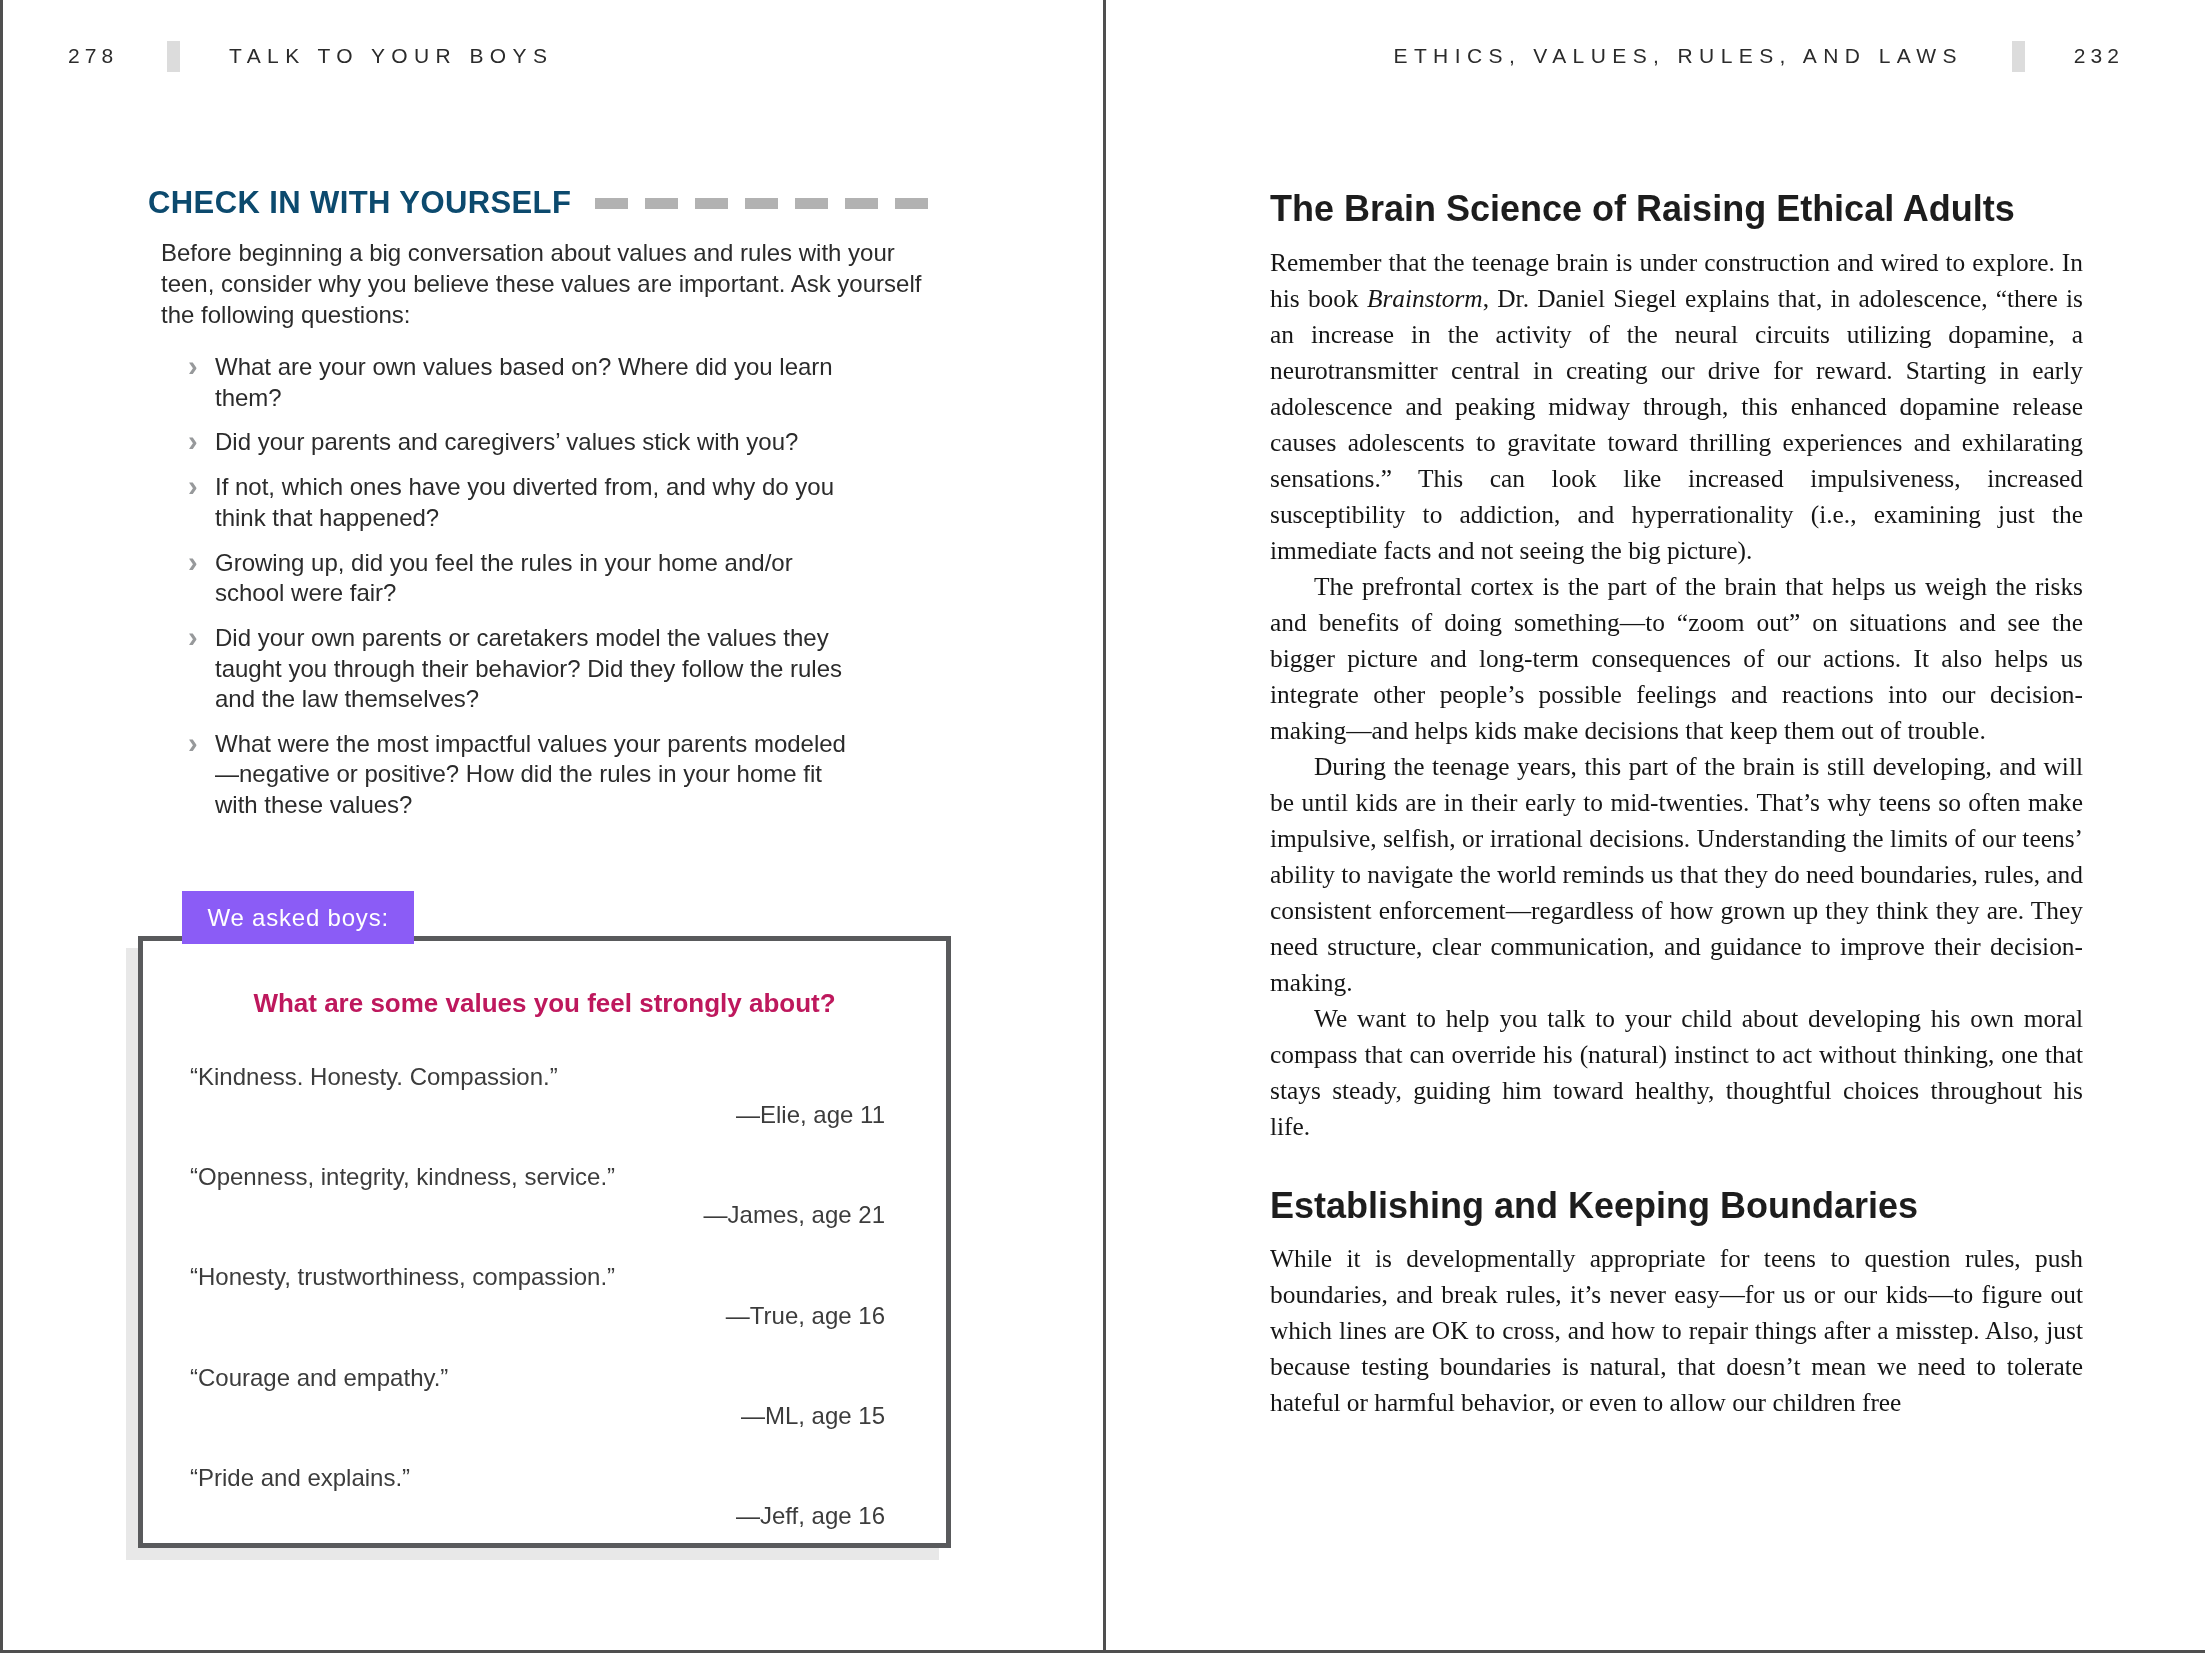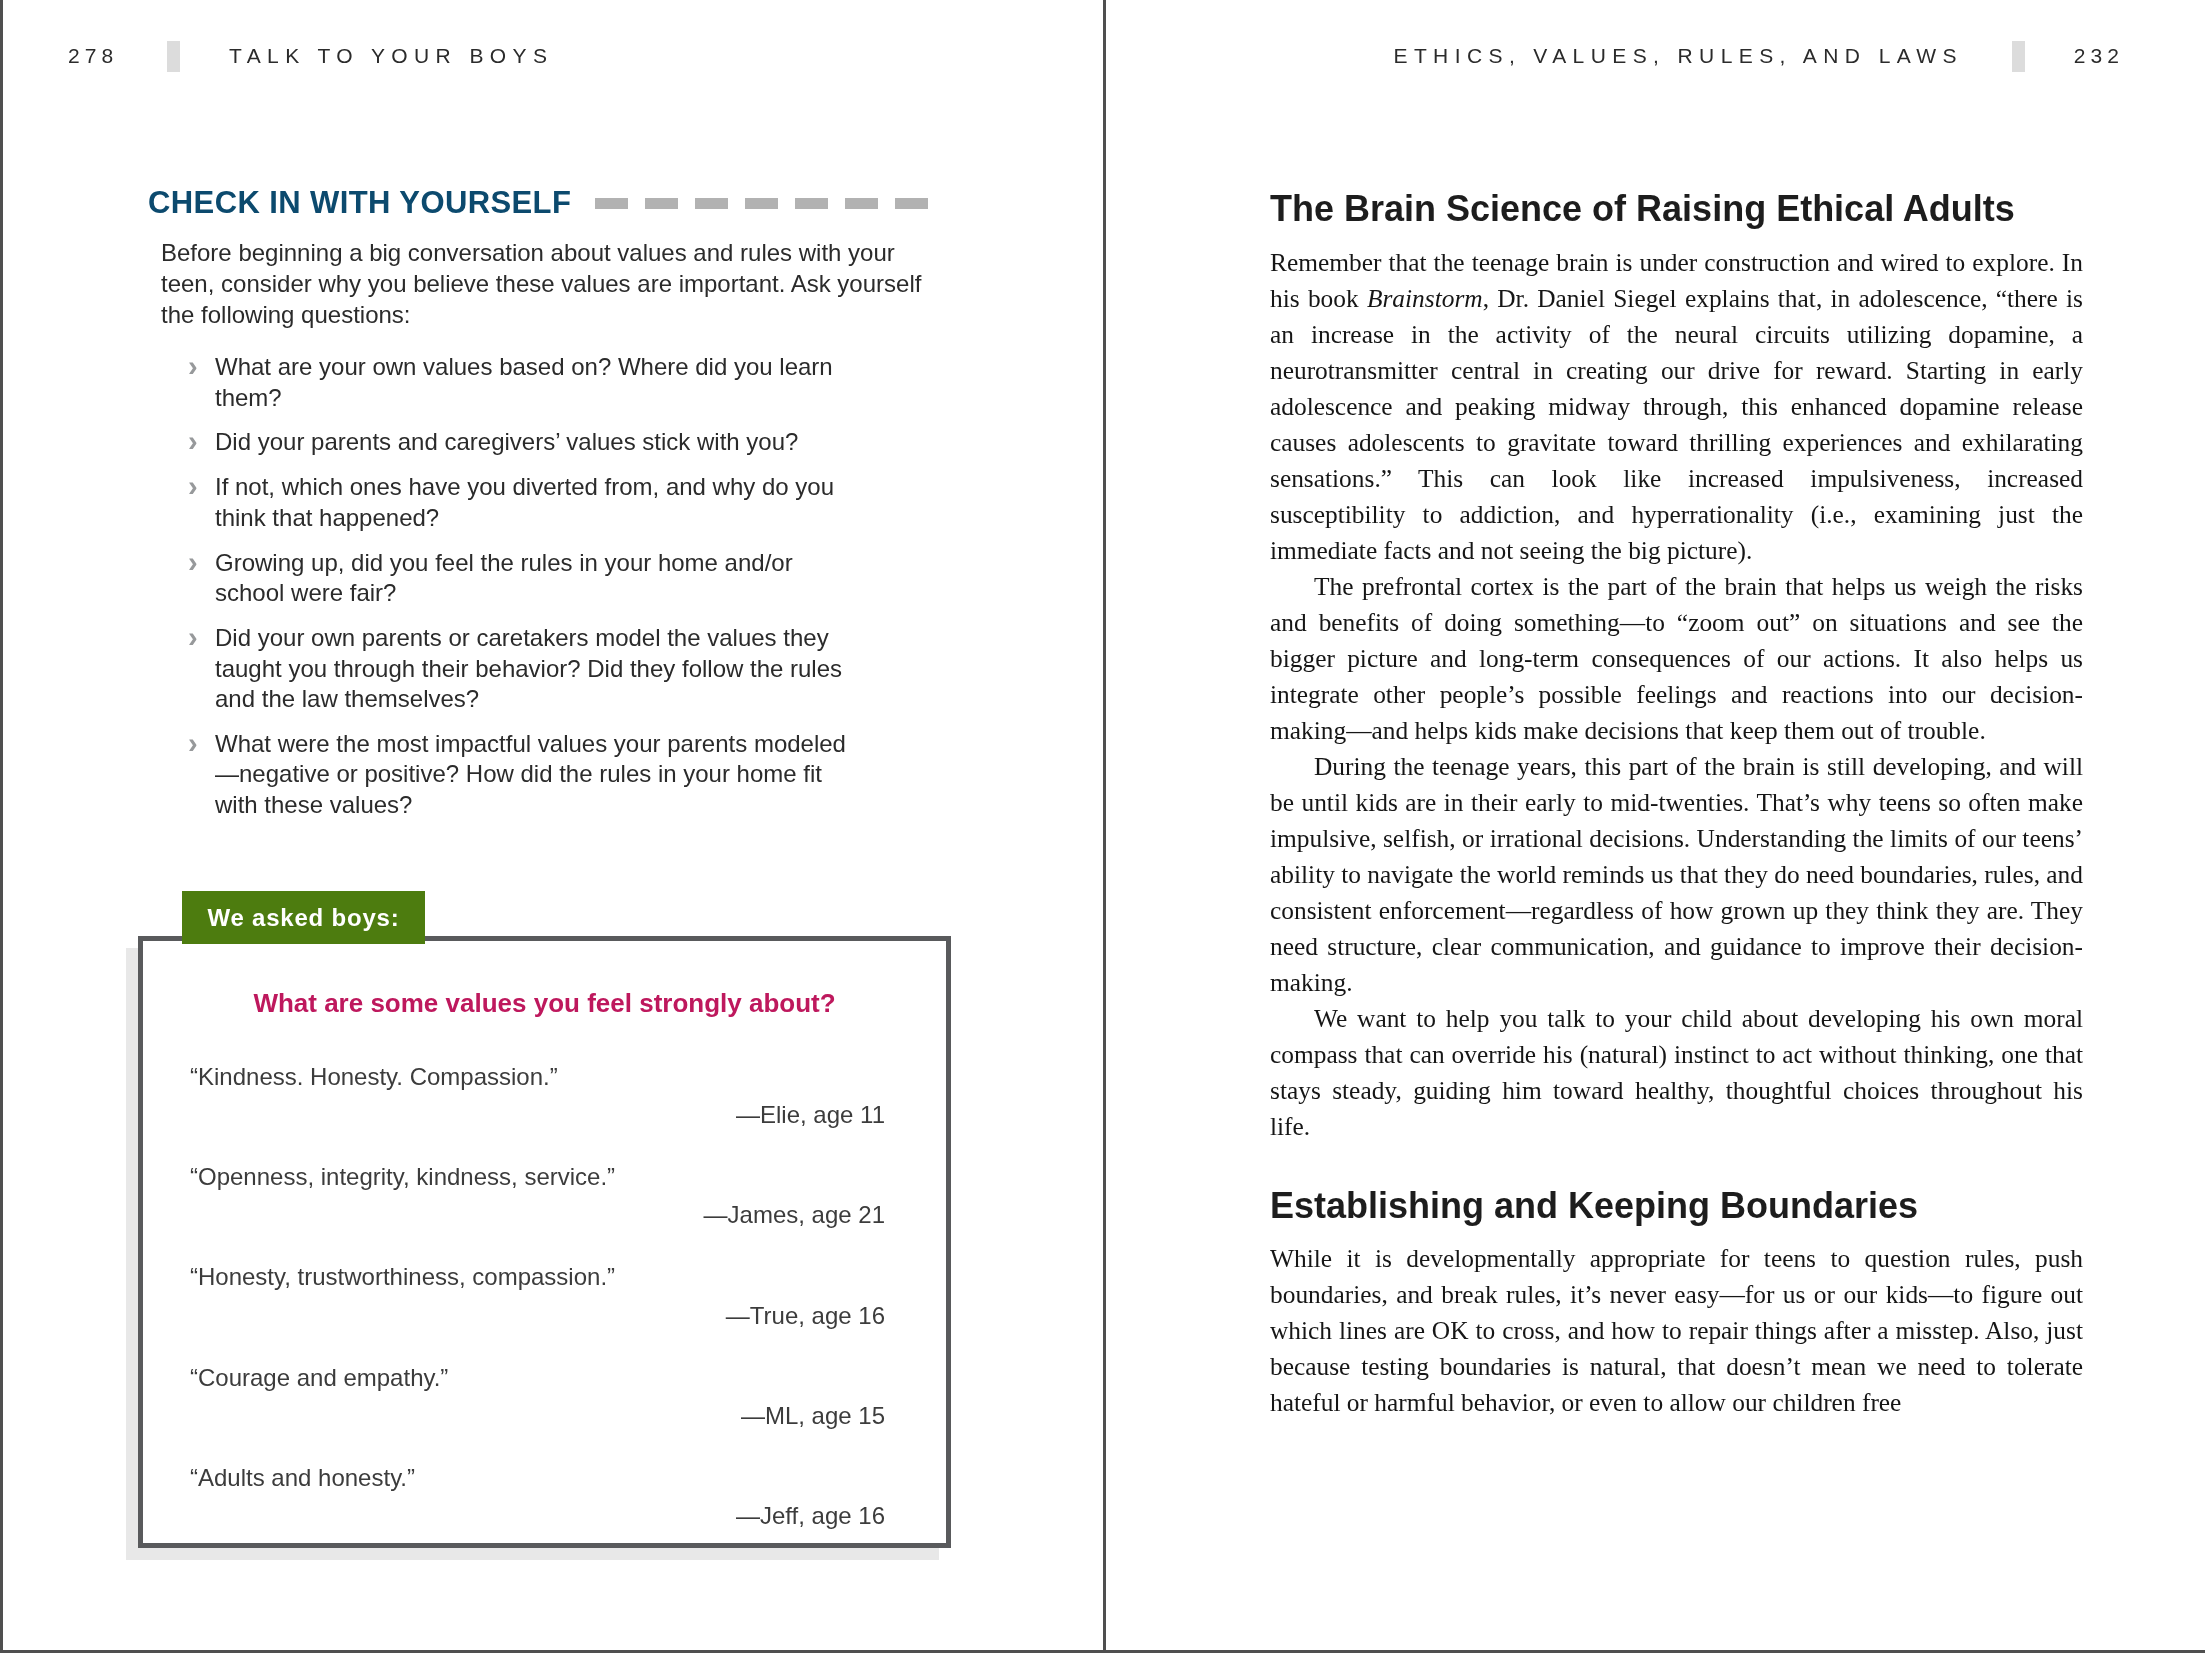--- a/index.html
+++ b/index.html
@@ -32,21 +32,21 @@
   .dash { width:33px; height:11px; background:#b2b2b2; margin-right:17px; }
 
   .checkin-intro { position:absolute; left:161px; top:237px; width:780px;
     font-size:24px; line-height:31px; color:#2b2b2b; }
 
   .question-list { position:absolute; left:188px; top:352px; width:670px; list-style:none; }
   .question-item { display:flex; margin-bottom:14.4px; font-size:24px; line-height:30.5px; color:#2b2b2b; }
   .chevron { flex:0 0 27px; color:#97999b; font-size:29px; line-height:29px; font-weight:bold; }
 
   .asked-tab { position:absolute; left:182px; top:891px; z-index:3;
-    background:#4d7c0f; color:#ffffff; font-weight:bold; font-size:24px;
+    background:#8b5cf6; color:#ffffff; font-weight:normal; font-size:24px;
     letter-spacing:0.8px; padding:12.7px 25.4px 12px 25.4px; }
   .asked-box { position:absolute; left:138px; top:936px; z-index:2;
     width:813px; height:612px; background:#ffffff;
     border:5.1px solid #595a5c; box-shadow:-12px 12px 0 0 #e8e8e8; }
   .box-question { text-align:center; font-weight:bold; font-size:26px; color:#be185d;
     margin-top:47px; }
   .responses { margin:44px 61px 3px 47px; }
   .response { margin-bottom:34px; }
   .quote { font-size:24px; color:#3c3c3c; }
   .attribution { text-align:right; font-size:24px; color:#3c3c3c; margin-top:10.2px; }
@@ -133,21 +133,21 @@
       </div>
       <div class="response">
         <div class="quote">“Honesty, trustworthiness, compassion.”</div>
         <div class="attribution">—True, age 16</div>
       </div>
       <div class="response">
         <div class="quote">“Courage and empathy.”</div>
         <div class="attribution">—ML, age 15</div>
       </div>
       <div class="response">
-        <div class="quote">“Adults and honesty.”</div>
+        <div class="quote">“Pride and explains.”</div>
         <div class="attribution">—Jeff, age 16</div>
       </div>
     </div>
   </div>
 </div>
 
 <div class="page right">
 
   <div class="running-head">
     <span class="head-title">ETHICS, VALUES, RULES, AND LAWS</span>

